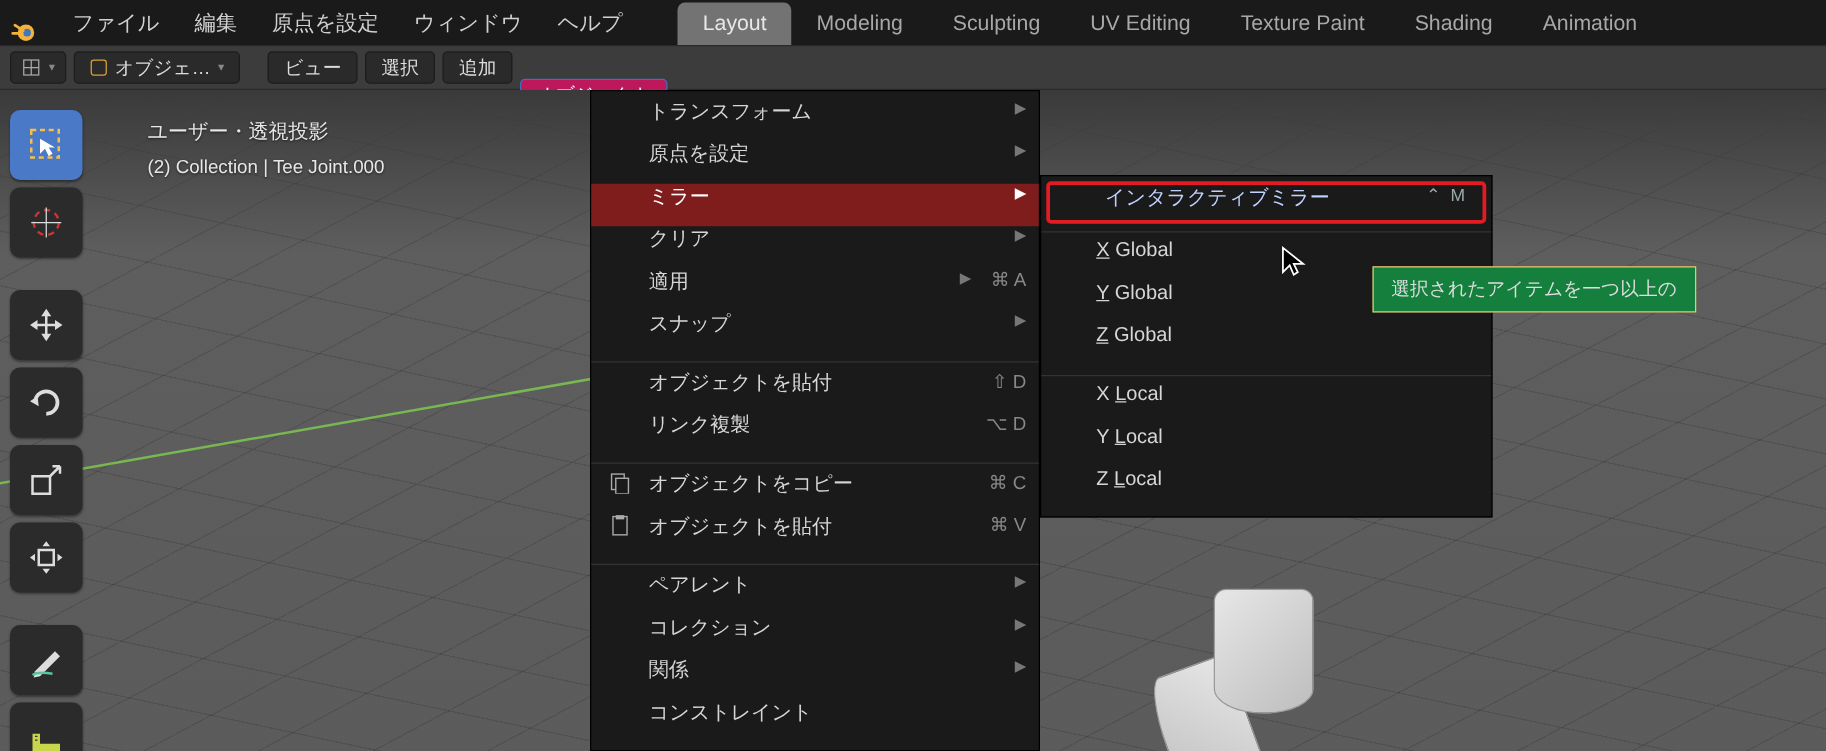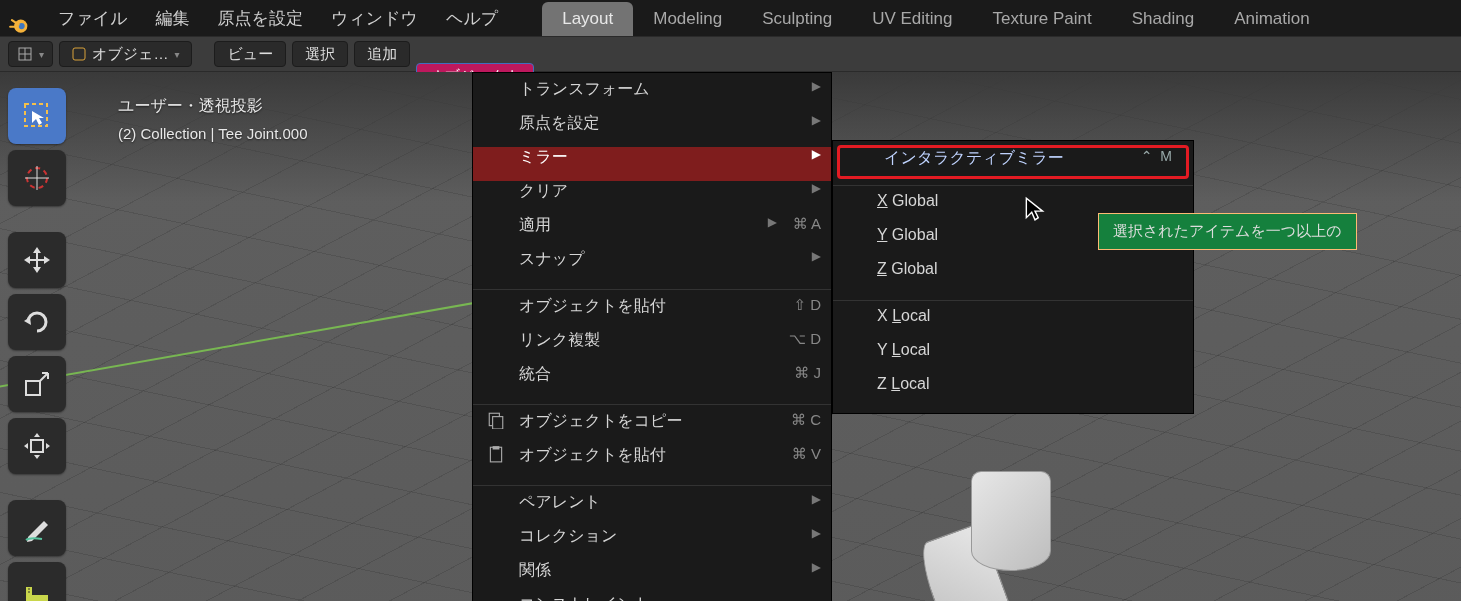--- a/index.html
+++ b/index.html
@@ -227,24 +227,20 @@
     </div>
   <div class="menu-sep"></div>
   <div class="menu-row">
       <span>オブジェクトを貼付</span>
       <span class="shortcut">⇧ D</span>
     </div>
   <div class="menu-row">
       <span>リンク複製</span>
       <span class="shortcut">⌥ D</span>
     </div>
-  <div class="menu-row">
-      <span>統合</span>
-      <span class="shortcut">⌘ J</span>
-    </div>
   <div class="menu-sep"></div>
   <div class="menu-row">
     <svg class="lefticon" viewBox="0 0 16 16">
         <rect x="2" y="2" width="9" height="11" fill="none" stroke="#aaa"></rect>
         <rect x="5" y="5" width="9" height="11" fill="#1a1a1a" stroke="#aaa"></rect>
       </svg>
     <span>オブジェクトをコピー</span>
       <span class="shortcut">⌘ C</span>
     </div>
   <div class="menu-row">

